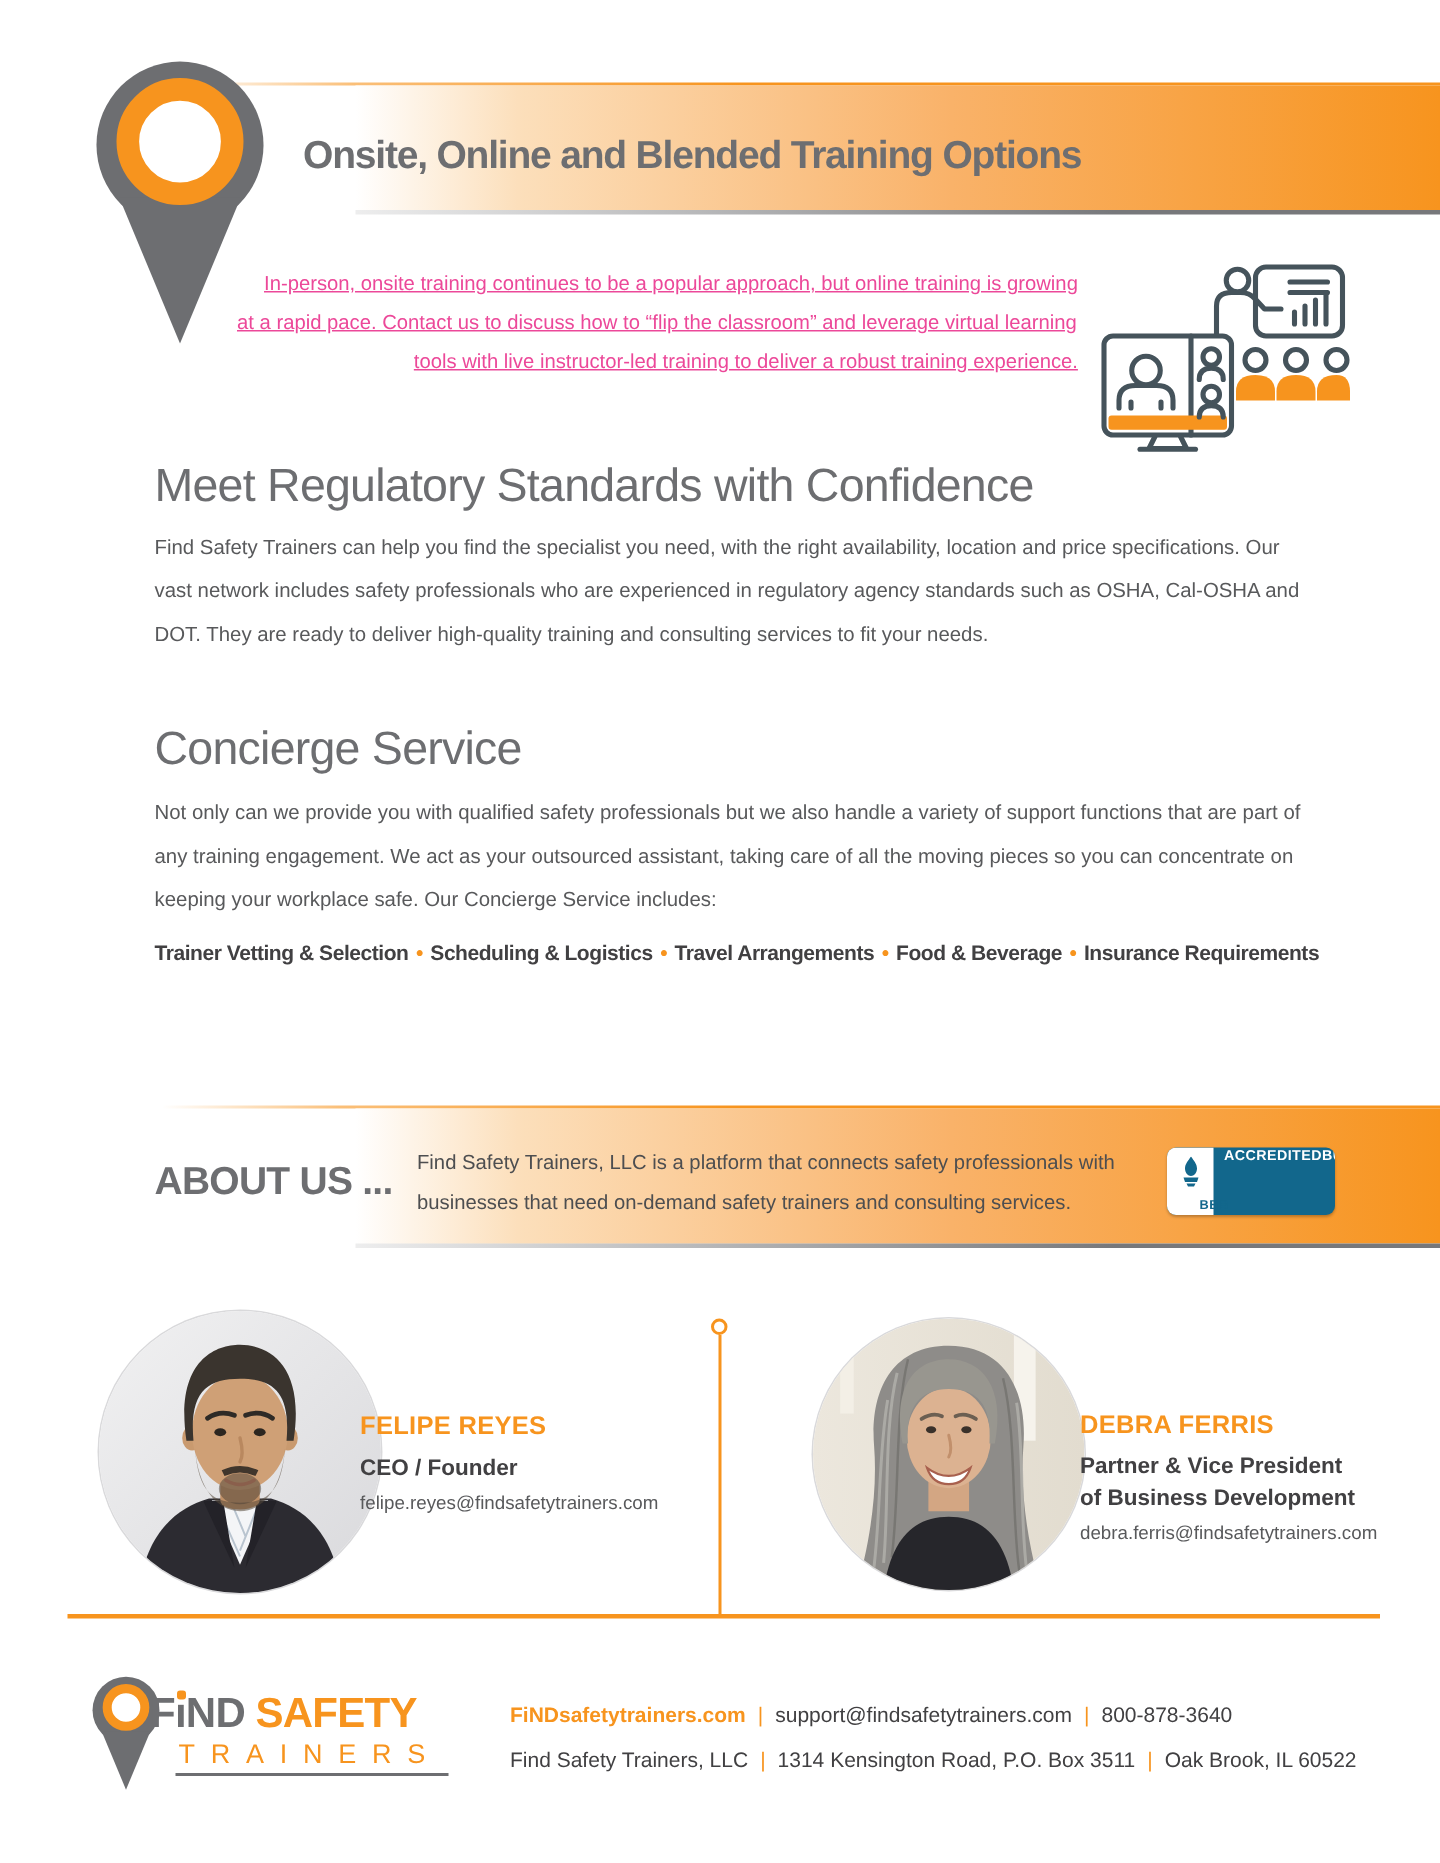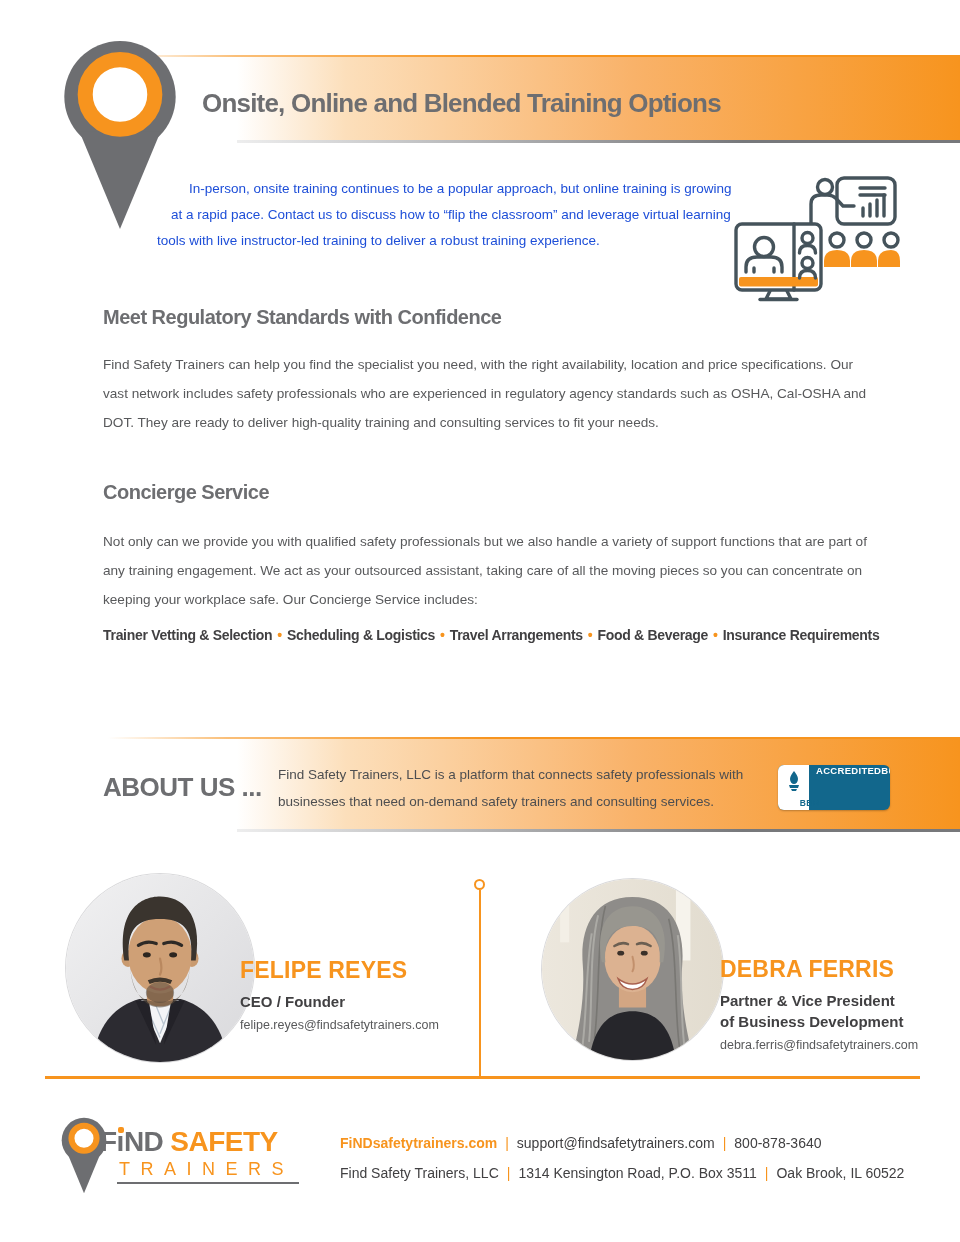--- a/index.html
+++ b/index.html
@@ -12,30 +12,30 @@
     background:linear-gradient(90deg, rgba(247,148,30,0) 0%, rgba(247,148,30,.6) 14%, #f7941e 45%); }
   .title-bar { position:absolute; top:57px; left:237px; right:0; height:83px;
     background:linear-gradient(90deg, #ffffff 0%, #fbdcb7 16%, #f9b express 55%, #f7941e 100%);
     background:linear-gradient(90deg, #ffffff 0%, #fcdfbb 15%, #f9b269 55%, #f7941e 100%); }
   .bar-shadow { position:absolute; top:140px; left:237px; right:0; height:3px;
     background:linear-gradient(90deg, rgba(109,110,113,.12), #77787b 70%); }
   .page-title { position:absolute; top:88px; left:202px; font-size:26px; font-weight:bold;
     letter-spacing:-0.8px; color:#6d6e71; white-space:nowrap; }
   .pin-large { position:absolute; top:36px; left:62px; width:116px; height:198px; }
 
-  .intro { position:absolute; top:176px; left:157px; font-size:13.5px; color:#1d4ed8; }
+  .intro { position:absolute; top:176px; left:144px; font-size:13.5px; color:#ec4899;text-decoration:underline; }
   .intro div { white-space:nowrap; height:26px; line-height:26px; }
   .intro .l1 { margin-left:32px; }
   .intro .l2 { margin-left:14px; }
-  .intro .l3 { margin-left:0; }
+  .intro .l3 { margin-left:0;text-align:right; }
 
   .training-icon { position:absolute; top:174px; left:733px; width:167px; height:130px; }
 
   
-  .sec-heading { position:absolute; left:103px; font-size:20px; font-weight:bold; letter-spacing:-0.5px; color:#6d6e71; white-space:nowrap; }
+  .sec-heading { position:absolute; left:103px; font-size:31px; font-weight:normal; letter-spacing:-0.5px; color:#6d6e71; white-space:nowrap; }
   .h-reg { top:306px; }
   .h-con { top:481px; }
   .sec-body { position:absolute; left:103px; font-size:13.6px; line-height:29px; color:#58595b; }
   .p-reg { top:350px; width:770px; }
   .p-con { top:527px; width:780px; }
 
   .services { position:absolute; top:627px; left:103px; white-space:nowrap; font-size:14px;
     font-weight:bold; letter-spacing:-0.3px; color:#414042; }
   .services .bullet { color:#f7941e; padding:0 5px; font-weight:bold; }
 
@@ -66,21 +66,21 @@
   .team-rule { position:absolute; top:1076px; left:45px; width:875px; height:3px; background:#f7941e; }
 
   .photo { position:absolute; border-radius:50%; overflow:hidden; box-shadow:0 0 0 1px #d9d9db; }
   .photo svg { display:block; width:100%; height:100%; }
   .photo-felipe { top:874px; left:66px; width:188px; height:188px; }
   .photo-debra { top:879px; left:542px; width:181px; height:181px; }
 
   .member-info { position:absolute; }
   .info-felipe { top:941px; left:240px; }
   .info-debra  { top:940px; left:720px; }
-  .member-name { font-size:23px; font-weight:bold; color:#f7941e; letter-spacing:.2px; margin-bottom:7px; white-space:nowrap;margin-top:16px; }
+  .member-name { font-size:17px; font-weight:bold; color:#f7941e; letter-spacing:.2px; margin-bottom:7px; white-space:nowrap; }
   .member-title { font-size:15px; font-weight:bold; color:#414042; line-height:21px; white-space:nowrap; }
   .member-email { font-size:12.5px; color:#58595b; margin-top:6px; white-space:nowrap; }
 
   
   .footer-pin { position:absolute; top:1116px; left:59px; width:50px; height:79px; }
   .logo-line1 { position:absolute; top:1126px; left:100px; font-size:28px; font-weight:bold; letter-spacing:-0.5px; white-space:nowrap; }
   .logo-find { color:#6d6e71; }
   .logo-i { position:relative; color:#6d6e71; }
   .logo-i .i-dot { position:absolute; top:1px; left:1px; width:6px; height:6px; border-radius:2px; background:#f7941e; }
   .logo-safety { color:#f7941e; margin-left:7px; }

